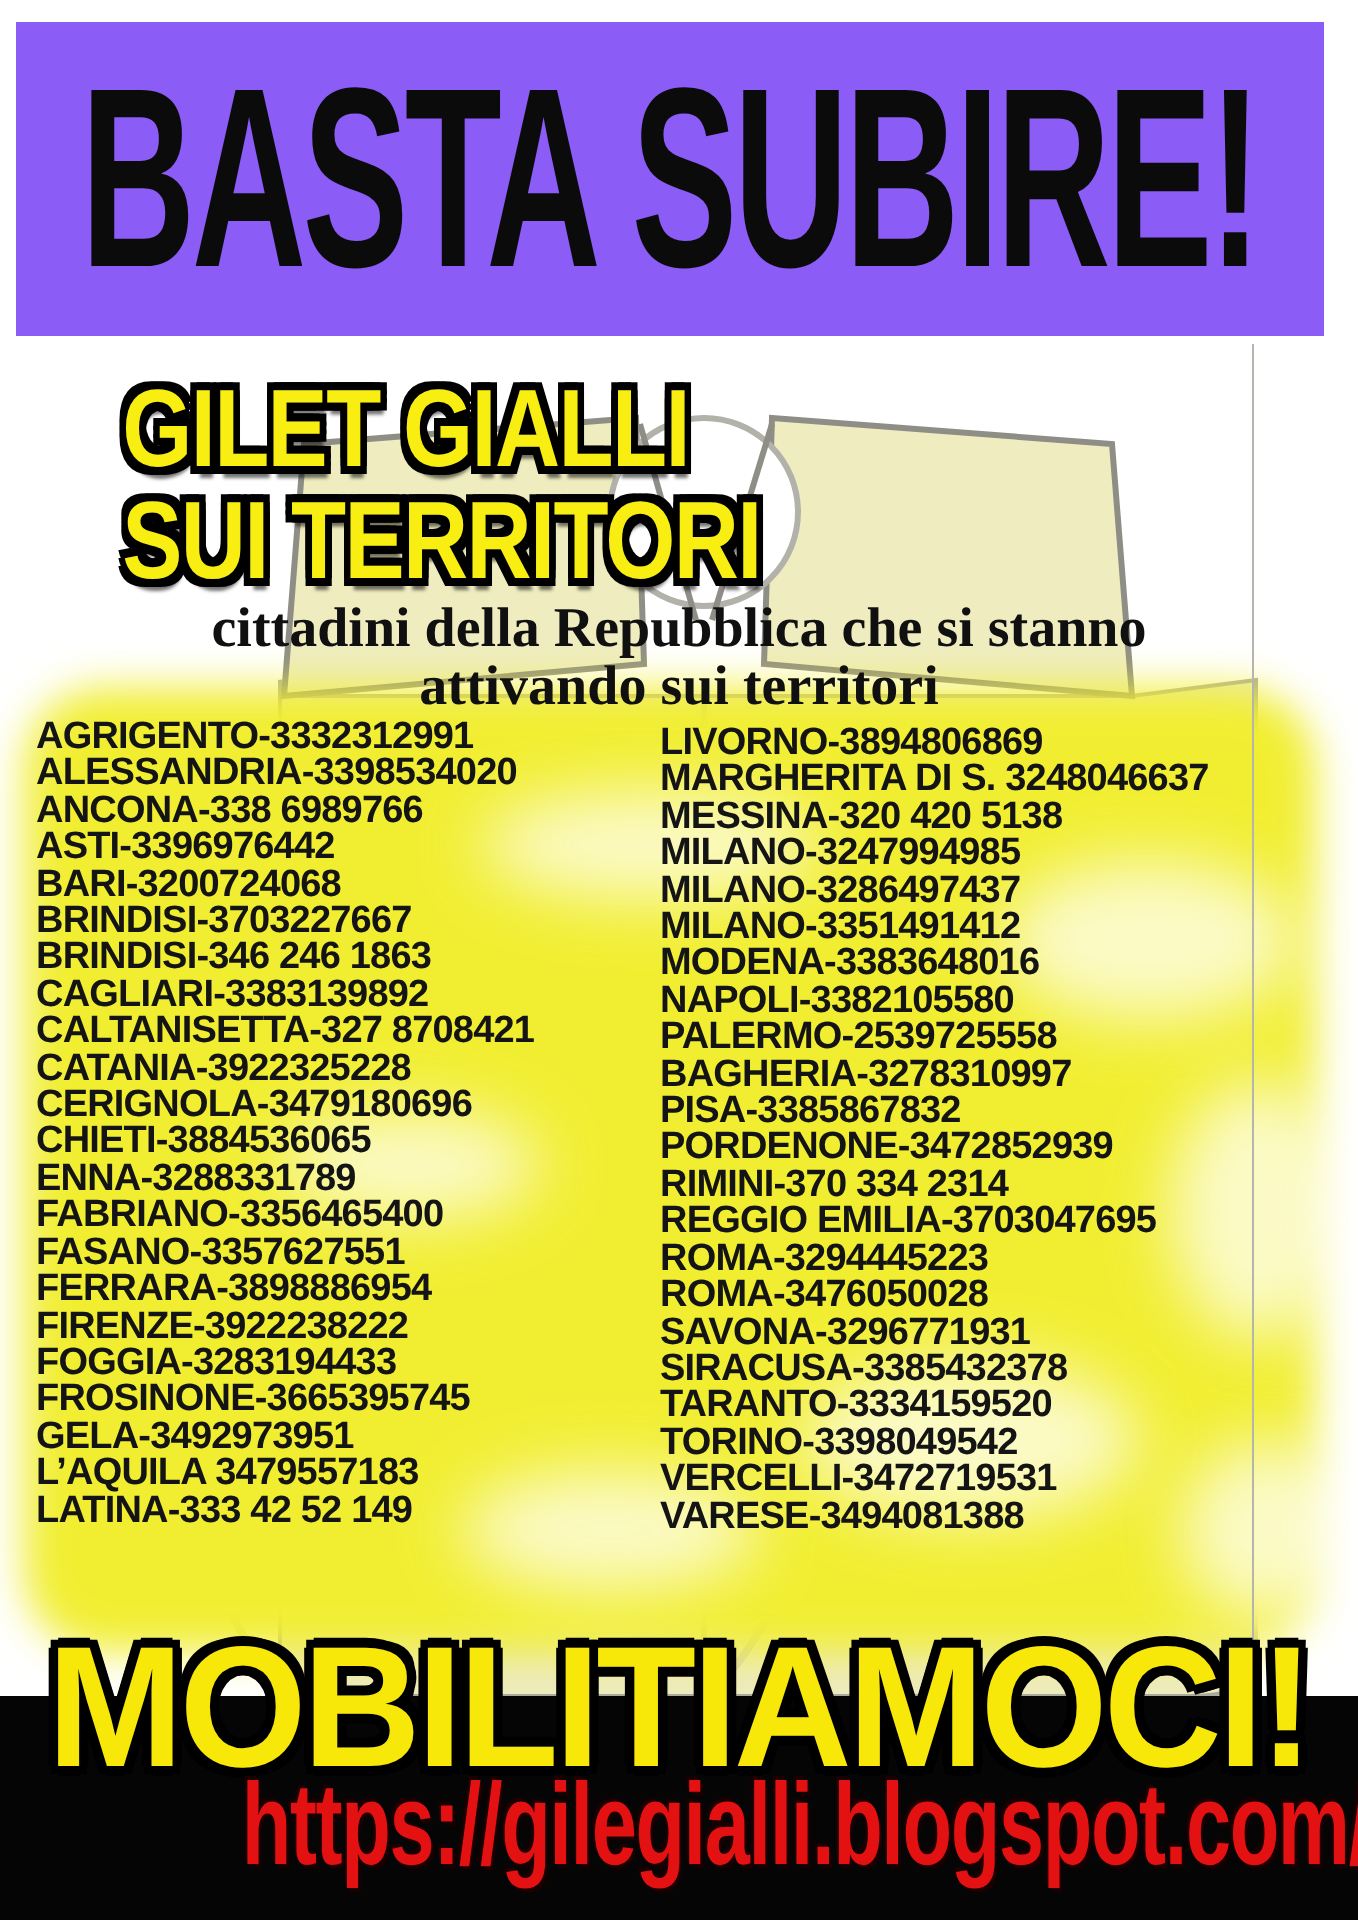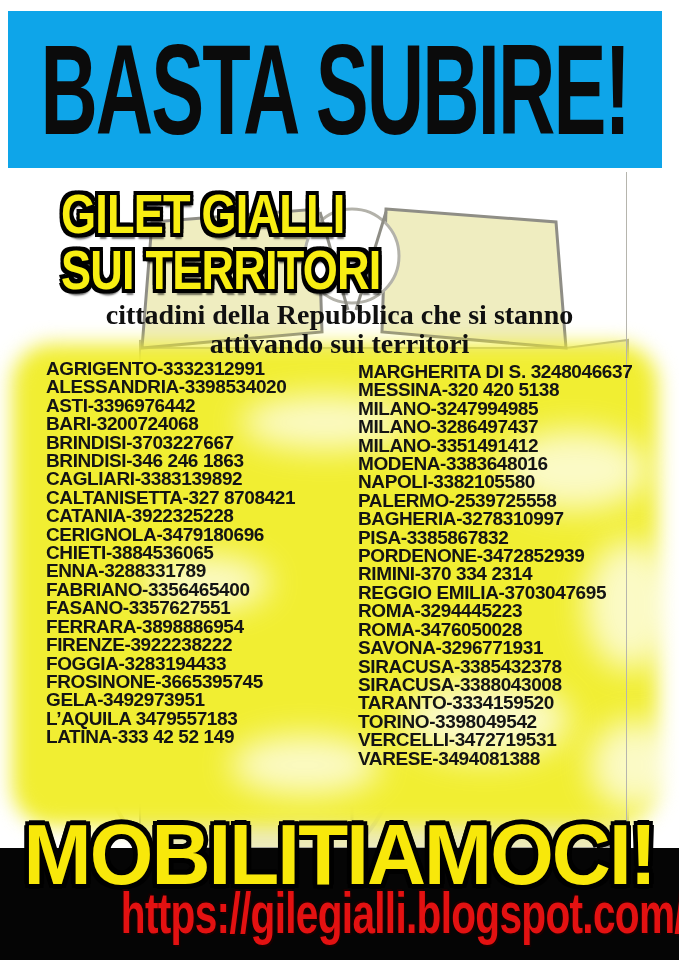--- a/index.html
+++ b/index.html
@@ -55,21 +55,21 @@
     width: 1px; height: 702px;
     background: #b6b5ad;
     z-index: 1;
   }
 
   
   .banner {
     position: absolute;
     left: 8px; top: 11px;
     width: 654px; height: 157px;
-    background: #0ea5e9;
+    background: #8b5cf6;
     display: flex;
     align-items: center;
     justify-content: center;
     z-index: 2;
   }
   .banner-title {
     font-size: 128px;
     font-weight: 900;
     letter-spacing: -3px;
     color: #0b0b0b;
@@ -117,21 +117,21 @@
   }
 
   
   .lists {
     position: absolute;
     left: 0; top: 360px;
     width: 679px;
     z-index: 2;
     display: flex;
   }
-  .col { display: block; padding-left: 28px; }
+  .col { display: block; }
   .col-left  { position: absolute; left: 18px;  top: 0; width: 310px; }
   .col-right { position: absolute; left: 330px; top: 3px; width: 349px; }
   .entry {
     font-size: 19px;
     font-weight: 700;
     line-height: 18.4px;
     letter-spacing: -0.4px;
     color: #141414;
     white-space: nowrap;
   }
@@ -233,20 +233,21 @@
 
   <div class="description">
     <div>cittadini della Repubblica che si stanno</div>
     <div>attivando sui territori</div>
   </div>
 
   <div class="lists">
     <div class="col col-left">
         <div class="entry">AGRIGENTO-3332312991</div>
         <div class="entry">ALESSANDRIA-3398534020</div>
+        <div class="entry">ANCONA-338 6989766</div>
         <div class="entry">ASTI-3396976442</div>
         <div class="entry">BARI-3200724068</div>
         <div class="entry">BRINDISI-3703227667</div>
         <div class="entry">BRINDISI-346 246 1863</div>
         <div class="entry">CAGLIARI-3383139892</div>
         <div class="entry">CALTANISETTA-327 8708421</div>
         <div class="entry">CATANIA-3922325228</div>
         <div class="entry">CERIGNOLA-3479180696</div>
         <div class="entry">CHIETI-3884536065</div>
         <div class="entry">ENNA-3288331789</div>
@@ -254,38 +255,38 @@
         <div class="entry">FASANO-3357627551</div>
         <div class="entry">FERRARA-3898886954</div>
         <div class="entry">FIRENZE-3922238222</div>
         <div class="entry">FOGGIA-3283194433</div>
         <div class="entry">FROSINONE-3665395745</div>
         <div class="entry">GELA-3492973951</div>
         <div class="entry">L’AQUILA 3479557183</div>
         <div class="entry">LATINA-333 42 52 149</div>
       </div>
     <div class="col col-right">
+        <div class="entry">LIVORNO-3894806869</div>
         <div class="entry">MARGHERITA DI S. 3248046637</div>
         <div class="entry">MESSINA-320 420 5138</div>
         <div class="entry">MILANO-3247994985</div>
         <div class="entry">MILANO-3286497437</div>
         <div class="entry">MILANO-3351491412</div>
         <div class="entry">MODENA-3383648016</div>
         <div class="entry">NAPOLI-3382105580</div>
         <div class="entry">PALERMO-2539725558</div>
         <div class="entry">BAGHERIA-3278310997</div>
         <div class="entry">PISA-3385867832</div>
         <div class="entry">PORDENONE-3472852939</div>
         <div class="entry">RIMINI-370 334 2314</div>
         <div class="entry">REGGIO EMILIA-3703047695</div>
         <div class="entry">ROMA-3294445223</div>
         <div class="entry">ROMA-3476050028</div>
         <div class="entry">SAVONA-3296771931</div>
         <div class="entry">SIRACUSA-3385432378</div>
-        <div class="entry">SIRACUSA-3388043008</div>
         <div class="entry">TARANTO-3334159520</div>
         <div class="entry">TORINO-3398049542</div>
         <div class="entry">VERCELLI-3472719531</div>
         <div class="entry">VARESE-3494081388</div>
       </div>
   </div>
 
   <div class="black-band"></div>
 
   <div class="slogan">

